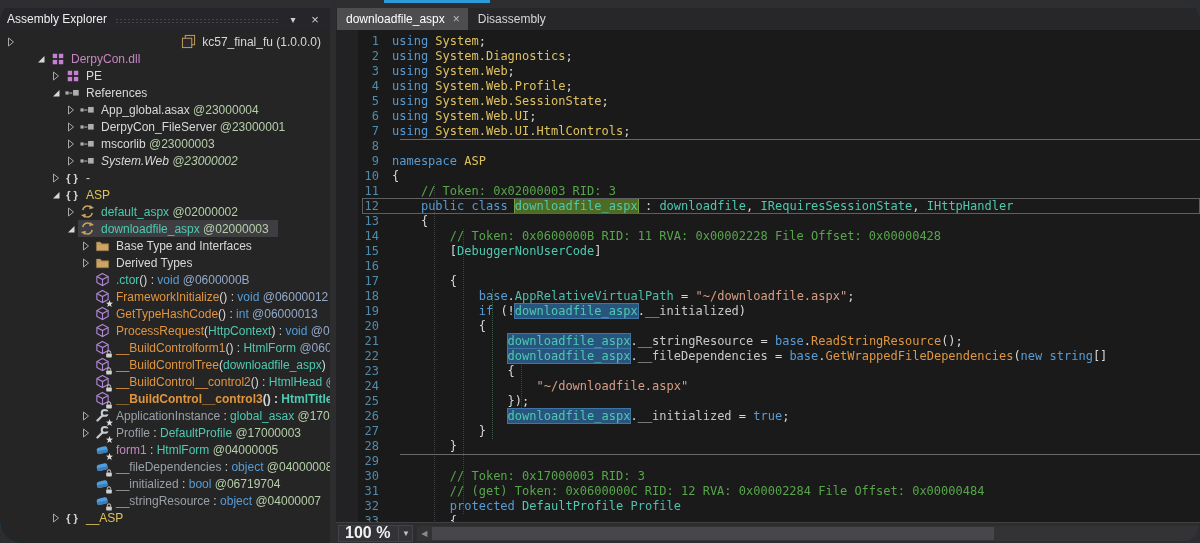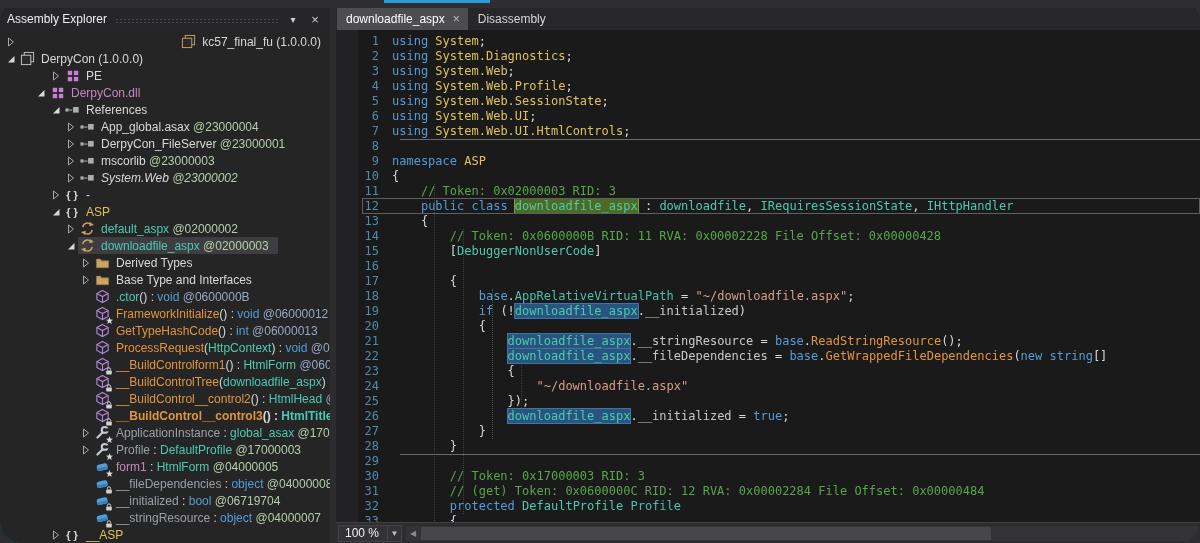--- a/index.html
+++ b/index.html
@@ -57,21 +57,21 @@
   .ct{white-space:pre;display:inline-block;}
   .crow.boxed::after{content:"";position:absolute;left:26px;right:0;top:-1px;bottom:0;
                      border:1px solid #5f5f61;pointer-events:none;}
   .crow.sep::after{content:"";position:absolute;left:64px;right:0;bottom:-1px;border-bottom:1px solid #69696b;pointer-events:none;}
   .iguide{position:absolute;width:0;border-left:1px dotted #3f3f44;pointer-events:none;}
 
   
   #statusbar{position:absolute;left:0;bottom:0;width:864px;height:21px;background:#2d2d30;
              border-top:1px solid #414144;display:flex;align-items:center;}
   #zoombox{margin-left:2px;height:17px;display:flex;align-items:center;background:#333337;border:1px solid #434346;}
-  #zoom-value{padding:0 8px 0 6px;font-size:12px;color:#f1f1f1;min-width:36px;}
+  #zoom-value{padding:0 8px 0 6px;font-size:16px;color:#f1f1f1;min-width:36px;font-weight:bold;}
   #zoom-arrow{width:14px;height:100%;display:flex;align-items:center;justify-content:center;
               color:#c0c0c0;font-size:8px;border-left:1px solid #434346;}
   #hscroll{flex:1;height:15px;margin:0 2px 0 4px;position:relative;background:#333336;display:flex;align-items:center;}
   #hscroll-left{width:14px;text-align:center;color:#8a8a8a;font-size:8px;line-height:15px;}
   #hscroll-thumb{position:absolute;left:15px;width:72%;top:1px;bottom:1px;background:#47474b;}
 </style>
 </head>
 <body>
 
 <div id="app">
@@ -95,70 +95,54 @@
           <span class="tcontent">
             <span class="ticon">
               <svg width="15" height="15" viewBox="0 0 16 16">
                 <rect x="4.5" y="1.5" width="10" height="10" fill="none" stroke="#cfa05f"></rect>
                 <rect x="1.5" y="4.5" width="10" height="10" fill="#2a2a2c" stroke="#cfa05f"></rect>
               </svg>
             </span>
             <span class="tlabel"><span class="sg-pl">kc57_final_fu (1.0.0.0)</span></span>
           </span>
         </div>
-        <div class="trow" style="padding-left: 4px;">
+        <div class="trow" style="padding-left: 34px;">
           <span class="texp">
             <svg width="12" height="12" viewBox="0 0 12 12">
               <path d="M9.5,3 V9.5 H3 Z" fill="#d8d8d8"></path>
-            </svg>
-          </span>
-          <span class="tcontent">
-            <span class="ticon">
-              <svg width="15" height="15" viewBox="0 0 16 16">
-                <rect x="4.5" y="1.5" width="10" height="10" fill="none" stroke="#c8c8c8"></rect>
-                <rect x="1.5" y="4.5" width="10" height="10" fill="#2a2a2c" stroke="#c8c8c8"></rect>
-              </svg>
-            </span>
-            <span class="tlabel"><span class="sg-pl">DerpyCon (1.0.0.0)</span></span>
-          </span>
-        </div>
-        <div class="trow" style="padding-left: 49px;">
-          <span class="texp">
-            <svg width="12" height="12" viewBox="0 0 12 12">
-              <path d="M3.5,2 L8.5,6 L3.5,10 Z" fill="none" stroke="#a8a8a8"></path>
             </svg>
           </span>
           <span class="tcontent">
             <span class="ticon">
               <svg width="14" height="14" viewBox="0 0 16 16" fill="#c77fd6">
                 <rect x="2" y="2" width="5" height="5"></rect>
                 <rect x="9" y="2" width="5" height="5"></rect>
                 <rect x="2" y="9" width="5" height="5"></rect>
                 <rect x="9" y="9" width="5" height="5"></rect>
               </svg>
             </span>
-            <span class="tlabel"><span class="sg-pl">PE</span></span>
-          </span>
-        </div>
-        <div class="trow" style="padding-left: 34px;">
-          <span class="texp">
-            <svg width="12" height="12" viewBox="0 0 12 12">
-              <path d="M9.5,3 V9.5 H3 Z" fill="#d8d8d8"></path>
+            <span class="tlabel"><span class="sg-pu">DerpyCon.dll</span></span>
+          </span>
+        </div>
+        <div class="trow" style="padding-left: 49px;">
+          <span class="texp">
+            <svg width="12" height="12" viewBox="0 0 12 12">
+              <path d="M3.5,2 L8.5,6 L3.5,10 Z" fill="none" stroke="#a8a8a8"></path>
             </svg>
           </span>
           <span class="tcontent">
             <span class="ticon">
               <svg width="14" height="14" viewBox="0 0 16 16" fill="#c77fd6">
                 <rect x="2" y="2" width="5" height="5"></rect>
                 <rect x="9" y="2" width="5" height="5"></rect>
                 <rect x="2" y="9" width="5" height="5"></rect>
                 <rect x="9" y="9" width="5" height="5"></rect>
               </svg>
             </span>
-            <span class="tlabel"><span class="sg-pu">DerpyCon.dll</span></span>
+            <span class="tlabel"><span class="sg-pl">PE</span></span>
           </span>
         </div>
         <div class="trow" style="padding-left: 49px;">
           <span class="texp">
             <svg width="12" height="12" viewBox="0 0 12 12">
               <path d="M9.5,3 V9.5 H3 Z" fill="#d8d8d8"></path>
             </svg>
           </span>
           <span class="tcontent">
             <span class="ticon">
@@ -311,37 +295,37 @@
               <path d="M3.5,2 L8.5,6 L3.5,10 Z" fill="none" stroke="#a8a8a8"></path>
             </svg>
           </span>
           <span class="tcontent">
             <span class="ticon">
               <svg width="15" height="14" viewBox="0 0 16 16">
                 <path d="M1,3.5 h4.6 l1.5,2 H15 V13.5 H1 Z" fill="#caa566" stroke="#8a6d3a" stroke-width="0.6"></path>
                 <path d="M1,6 H15" stroke="#b38d4e" stroke-width="0.7"></path>
               </svg>
             </span>
-            <span class="tlabel"><span class="sg-pl">Derived Types</span></span>
+            <span class="tlabel"><span class="sg-pl">Base Type and Interfaces</span></span>
           </span>
         </div>
         <div class="trow" style="padding-left: 79px;">
           <span class="texp">
             <svg width="12" height="12" viewBox="0 0 12 12">
               <path d="M3.5,2 L8.5,6 L3.5,10 Z" fill="none" stroke="#a8a8a8"></path>
             </svg>
           </span>
           <span class="tcontent">
             <span class="ticon">
               <svg width="15" height="14" viewBox="0 0 16 16">
                 <path d="M1,3.5 h4.6 l1.5,2 H15 V13.5 H1 Z" fill="#caa566" stroke="#8a6d3a" stroke-width="0.6"></path>
                 <path d="M1,6 H15" stroke="#b38d4e" stroke-width="0.7"></path>
               </svg>
             </span>
-            <span class="tlabel"><span class="sg-pl">Base Type and Interfaces</span></span>
+            <span class="tlabel"><span class="sg-pl">Derived Types</span></span>
           </span>
         </div>
         <div class="trow" style="padding-left: 79px;">
           <span class="texp"></span>
           <span class="tcontent">
             <span class="ticon">
               <svg width="15" height="15" viewBox="0 0 16 16">
                 <g stroke="#b287d9" fill="none" stroke-width="1.2">
                   <path d="M8,1.5 L14,4.8 V11.2 L8,14.5 L2,11.2 V4.8 Z"></path>
                   <path d="M2,4.8 L8,8 L14,4.8 M8,8 V14.5"></path>
@@ -554,21 +538,21 @@
                 </g>
               </svg>
               <svg class="ovl" width="8" height="8" viewBox="0 0 8 8">
                 <rect x="1.2" y="3.4" width="5.6" height="4.2" rx="0.8" fill="#d0d0d0"></rect>
                 <path d="M2.4,3.4 V2.4 a1.6,1.6 0 0 1 3.2,0 V3.4" fill="none" stroke="#d0d0d0" stroke-width="1"></path>
               </svg>
             </span>
             <span class="tlabel"><span class="sg-mu">__initialized</span><span class="sg-pl"> : </span><span class="sg-kw">bool</span><span class="sg-pl"> </span><span class="sg-tok">@06719704</span></span>
           </span>
         </div>
-        <div class="trow" style="padding-left: 79px;">
+        <div class="trow" style="padding-left: 79px; justify-content: flex-end;">
           <span class="texp"></span>
           <span class="tcontent">
             <span class="ticon">
               <svg width="15" height="15" viewBox="0 0 16 16">
                 <g transform="rotate(-12 8 9)">
                   <rect x="2" y="5.2" width="11.5" height="6.8" rx="2.4" fill="#4f9fe0"></rect>
                   <rect x="2" y="8.8" width="11.5" height="3.2" rx="1.6" fill="#3c7fb8"></rect>
                 </g>
               </svg>
               <svg class="ovl" width="8" height="8" viewBox="0 0 8 8">

